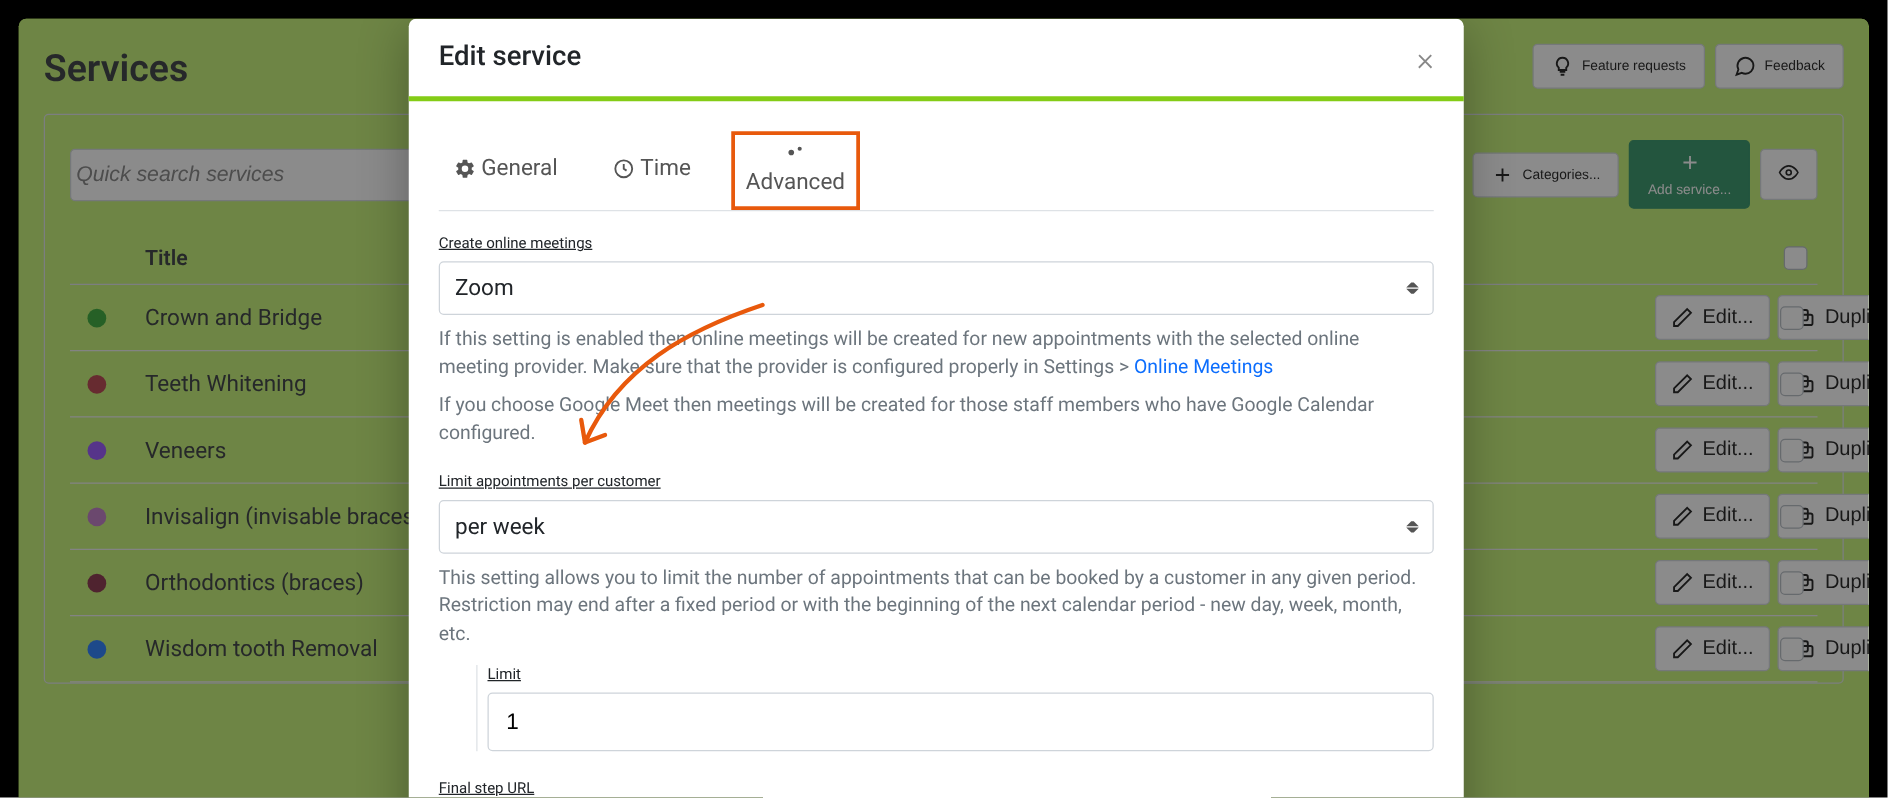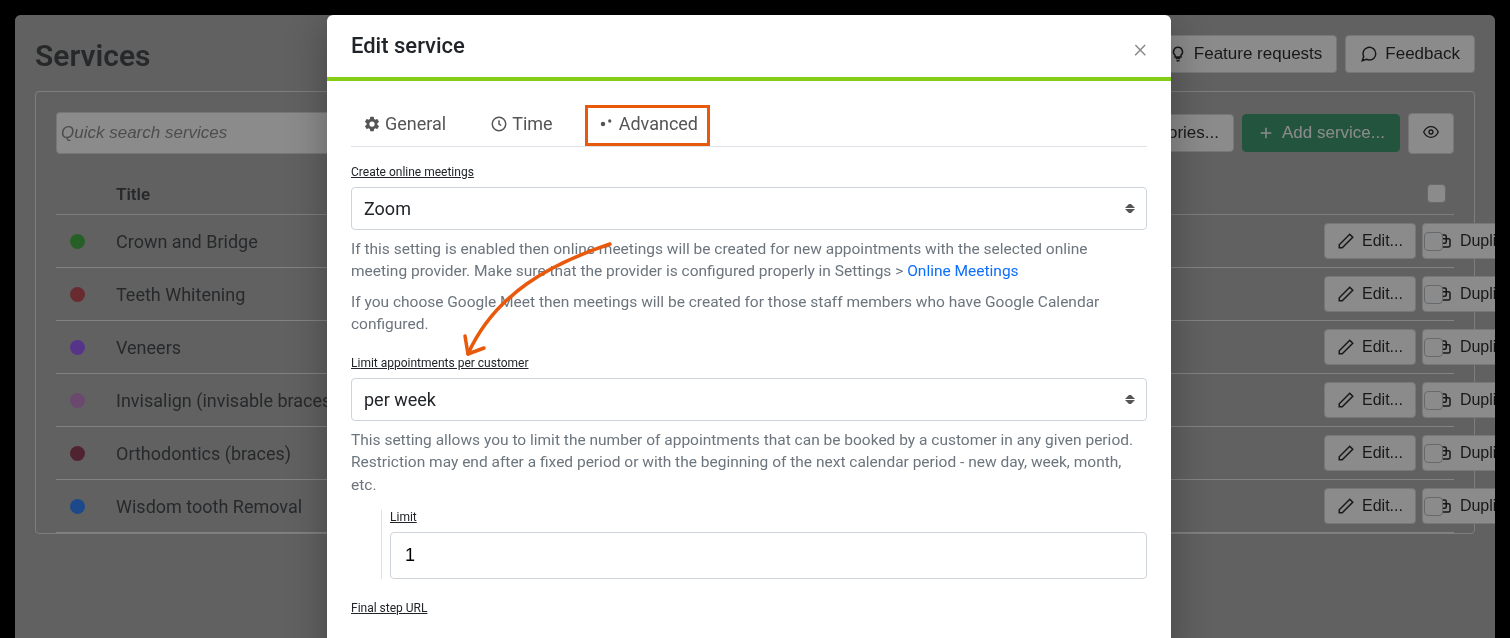--- a/index.html
+++ b/index.html
@@ -10,21 +10,21 @@
       color: #212529;
       background: #000;
       width: 1510px;
       height: 638px;
       overflow: hidden;
       position: relative;
     }
     .page {
       position: absolute;
       top: 15px; left: 15px; right: 15px; bottom: 0;
-      background: #a3a3a3;
+      background: #bef264;
       border-radius: 6px 6px 0 0;
       overflow: hidden;
     }
     .backdrop {
       position: absolute;
       inset: 0;
       background: rgba(44,44,44,0.55);
     }
     
     .bg {
@@ -45,29 +45,30 @@
       gap: 8px;
     }
     .btn {
       display: inline-flex;
       align-items: center;
       gap: 7px;
       border: 1px solid #ced4da;
       background: #fff;
       border-radius: 4px;
       padding: 8px 14px;
-      font-size: 17px;
+      font-size: 11px;
       cursor: pointer;
       white-space: nowrap;
     }
     .btn svg { width: 18px; height: 18px; }
     .btn-success {
       background: #198754;
       border-color: #198754;
       color: #fff;
+      flex-direction: column;
     }
     .panel {
       border: 1px solid #dee2e6;
       border-radius: 4px;
       margin-top: 0px;
       padding: 20px 20px 0;
     }
     .panel-toolbar {
       display: flex;
       align-items: center;
@@ -154,20 +155,21 @@
       padding: 8px 12px 12px;
       color: #555;
       font-size: 18px;
       cursor: pointer;
       position: relative;
     }
     .tab svg { width: 18px; height: 18px; }
     .tab-highlight {
       outline: 3px solid #e8590c;
       outline-offset: -3px;
+      flex-direction: column;
     }
     .section-label { font-size: 12px; margin: 12px 0 8px; text-decoration: underline; }
     .select {
       width: 100%;
       border: 1px solid #ced4da;
       border-radius: 4px;
       padding: 10px 36px 10px 12px;
       font-size: 18px;
       background: #fff;
       position: relative;

